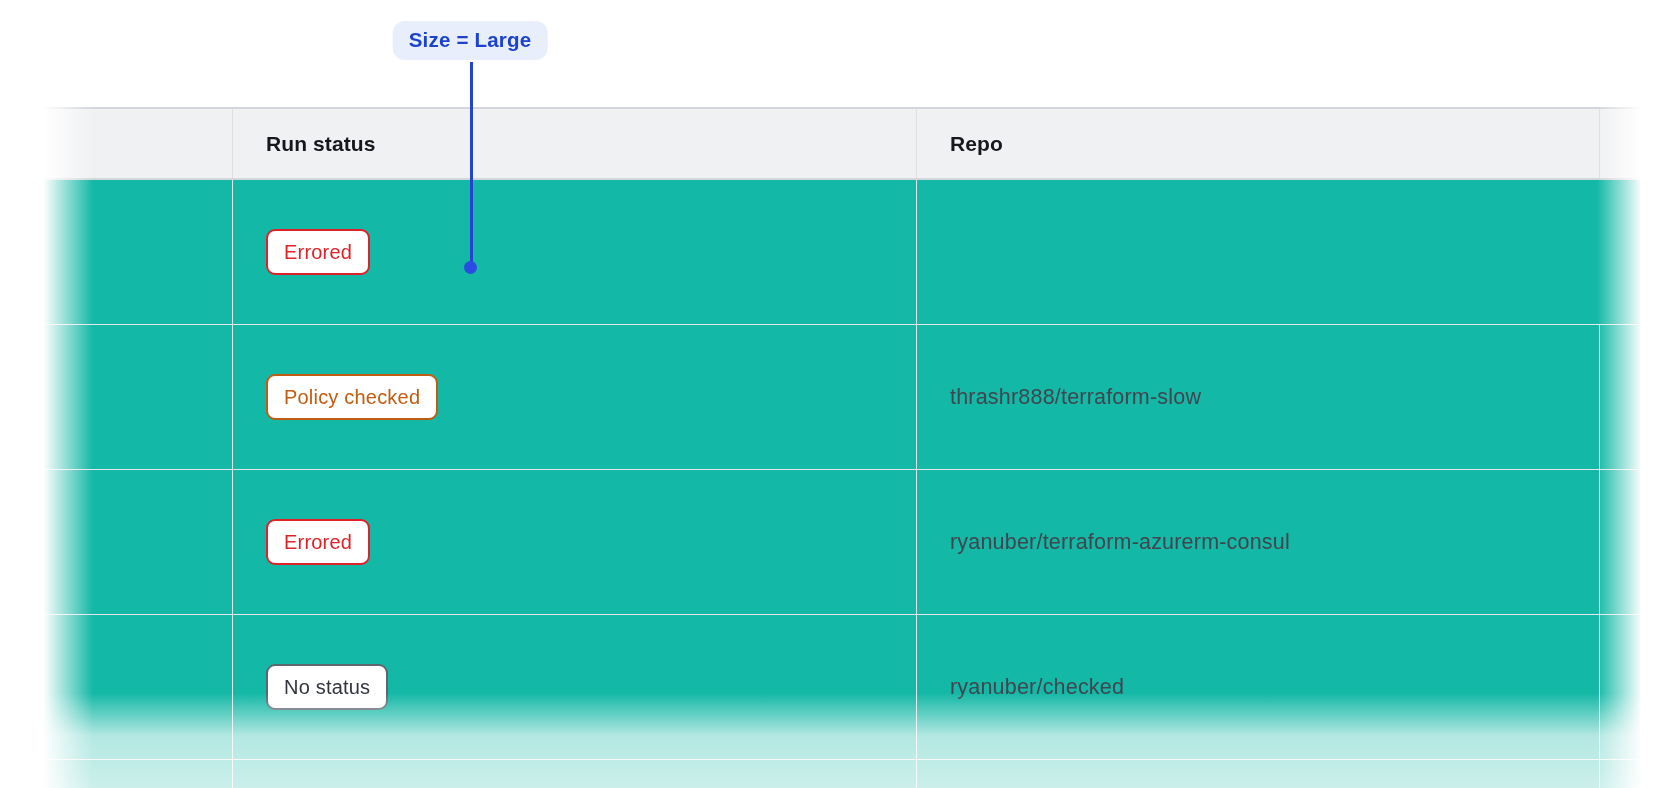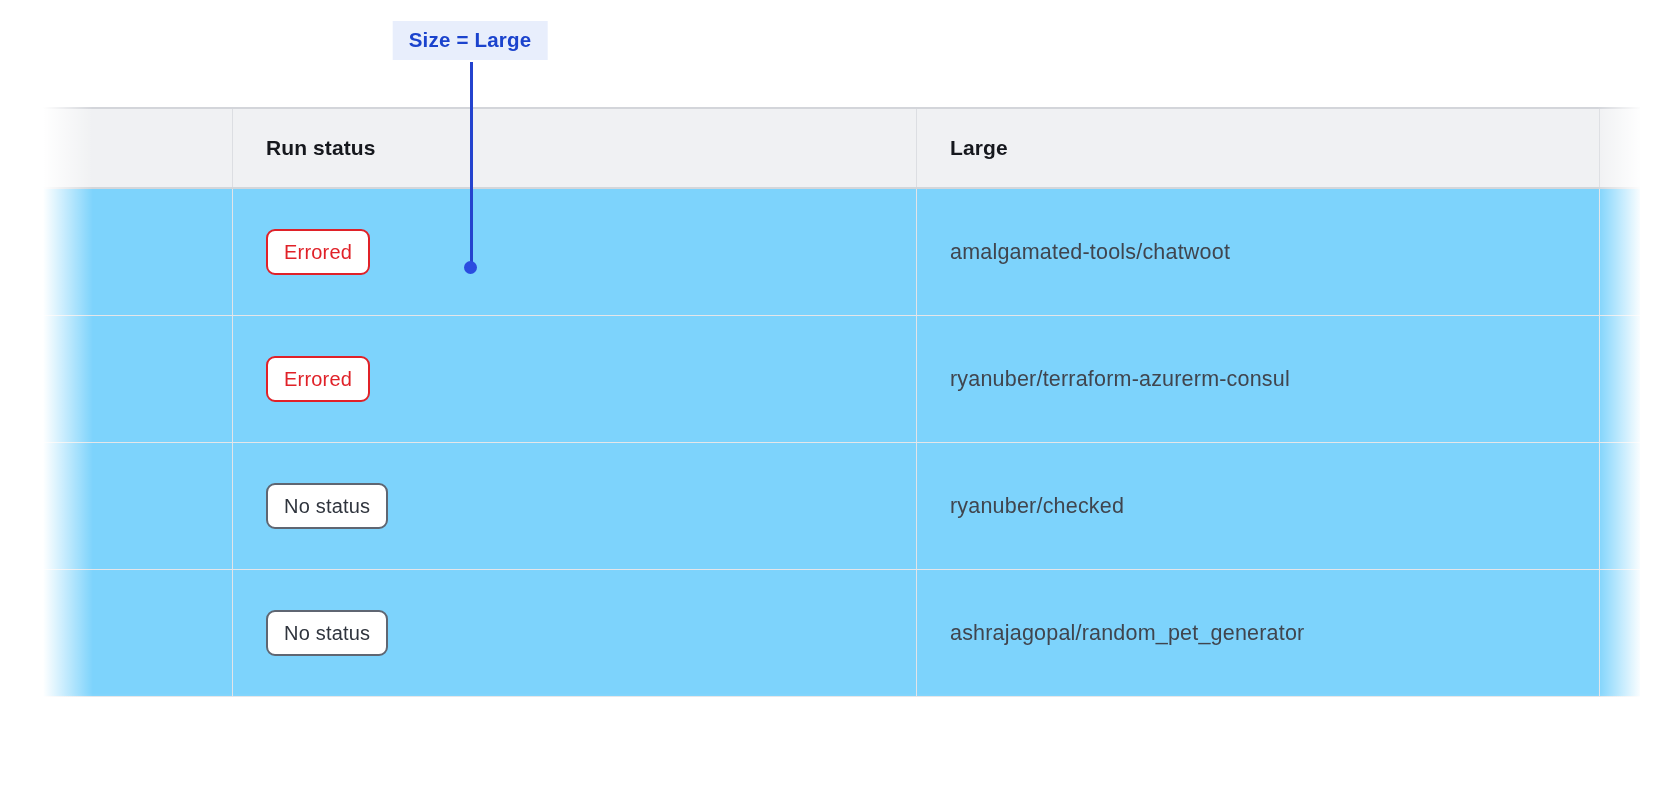--- a/index.html
+++ b/index.html
@@ -16,38 +16,38 @@
 
   
   .table-wrap{
     position:absolute;
     left:43px;top:107px;
     width:1597px;
   }
   .thead{
     display:grid;
     grid-template-columns:189px 684px 683px 1fr;
-    height:82px;
+    height:73px;
     background:#f0f1f3;
     border-top:2px solid #d3d5da;
     border-bottom:2px solid #d3d6da;
     box-sizing:border-box;
   }
   .th{
     display:flex;align-items:center;
     padding-left:33px;
     font-size:21px;font-weight:700;color:#16181d;
     letter-spacing:.1px;
   }
   .thead .cb{border-left:1.5px solid #dcdee2;}
   .trow{
     display:grid;
     grid-template-columns:189px 684px 683px 1fr;
-    height:127px;
-    background:#7dd3fc;
+    height:145px;
+    background:#14b8a6;
     border-bottom:1.5px solid #e5e6e9;
     box-sizing:border-box;
   }
   .td{
     display:flex;align-items:center;
     padding-left:33px;
   }
   .trow .cb{border-left:1.5px solid #e2e4e8;}
   .repo-text{
     font-size:21.5px;color:#40454e;letter-spacing:.2px;
@@ -98,55 +98,62 @@
     z-index:8;
   }
   .callout-pill{
     position:absolute;
     left:470px;top:21px;
     transform:translateX(-50%);
     background:#e8eefc;
     color:#1b43cd;
     font-size:20.5px;font-weight:600;
     padding:7px 16px 8px 16px;
-    border-radius:0;
+    border-radius:12px;
     white-space:nowrap;
     z-index:9;
     letter-spacing:.2px;
   }
 </style>
 </head>
 <body>
 
 <div class="screen">
 
   <div class="table-wrap">
 
     <div class="thead">
       <div class="th"></div>
       <div class="th cb">
         <span>Run status</span>
       </div>
       <div class="th cb">
-        <span>Large</span>
+        <span>Repo</span>
       </div>
       <div class="th cb"></div>
     </div>
 
     <div class="trow">
       <div class="td"></div>
       <div class="td cb">
         <span class="badge" data-variant="error">Errored</span>
       </div>
+      <div class="td cb"></div>
+    </div>
+
+    <div class="trow">
+      <div class="td"></div>
       <div class="td cb">
-        <span class="repo-text">amalgamated-tools/chatwoot</span>
+        <span class="badge" data-variant="warning">Policy checked</span>
+      </div>
+      <div class="td cb">
+        <span class="repo-text">thrashr888/terraform-slow</span>
       </div>
       <div class="td cb"></div>
     </div>
-
 
     <div class="trow">
       <div class="td"></div>
       <div class="td cb">
         <span class="badge" data-variant="error">Errored</span>
       </div>
       <div class="td cb">
         <span class="repo-text">ryanuber/terraform-azurerm-consul</span>
       </div>
       <div class="td cb"></div>

